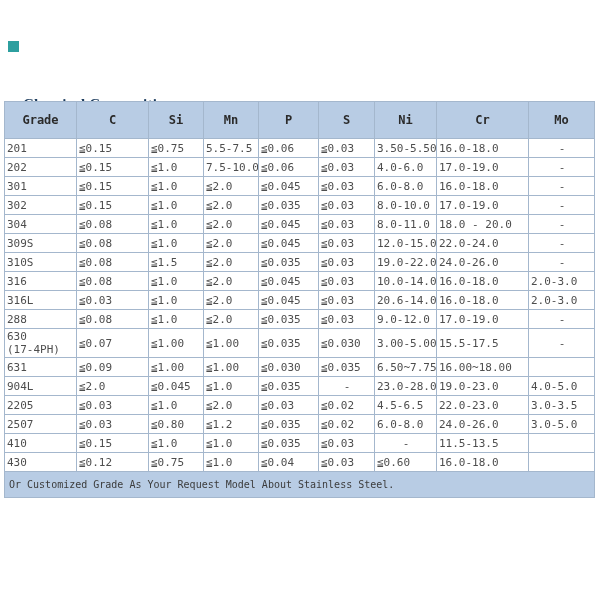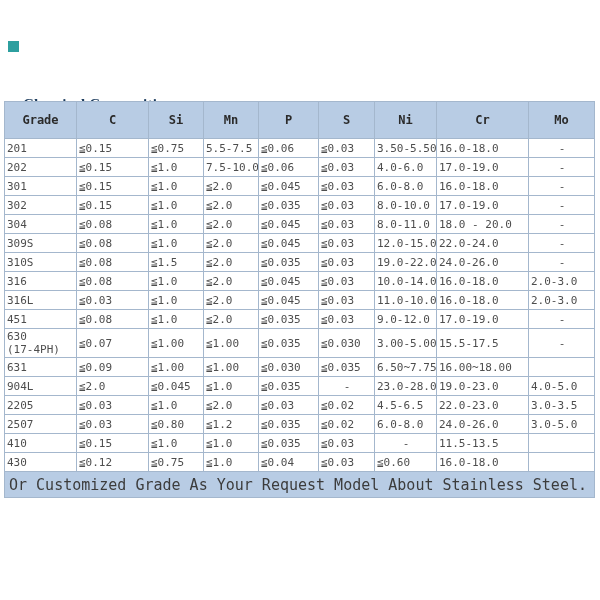--- a/index.html
+++ b/index.html
@@ -66,21 +66,21 @@
   }
   .comp-table tbody td.grade {
     line-height: 13px;
   }
   .comp-table tbody td.dash {
     text-align: center;
   }
   .comp-table tfoot td {
     background: var(--header-bg, #b8cce4);
     height: 26px;
-    font-size: 15px;
+    font-size: 10px;
     color: #3c3c3c;
     text-align: left;
     vertical-align: middle;
     padding-left: 4px;
     white-space: nowrap;
     overflow: hidden;
   }
   col.c0 { width: 72px; }
   col.c1 { width: 72px; }
   col.c2 { width: 55px; }
@@ -212,26 +212,26 @@
         <td>16.0-18.0</td>
         <td>2.0-3.0</td>
       </tr>
       <tr>
         <td class="grade">316L</td>
         <td>≦0.03</td>
         <td>≦1.0</td>
         <td>≦2.0</td>
         <td>≦0.045</td>
         <td>≦0.03</td>
-        <td>11.0-10.0</td>
+        <td>20.6-14.0</td>
         <td>16.0-18.0</td>
         <td>2.0-3.0</td>
       </tr>
       <tr>
-        <td class="grade">451</td>
+        <td class="grade">288</td>
         <td>≦0.08</td>
         <td>≦1.0</td>
         <td>≦2.0</td>
         <td>≦0.035</td>
         <td>≦0.03</td>
         <td>9.0-12.0</td>
         <td>17.0-19.0</td>
         <td class="dash">-</td>
       </tr>
       <tr>

